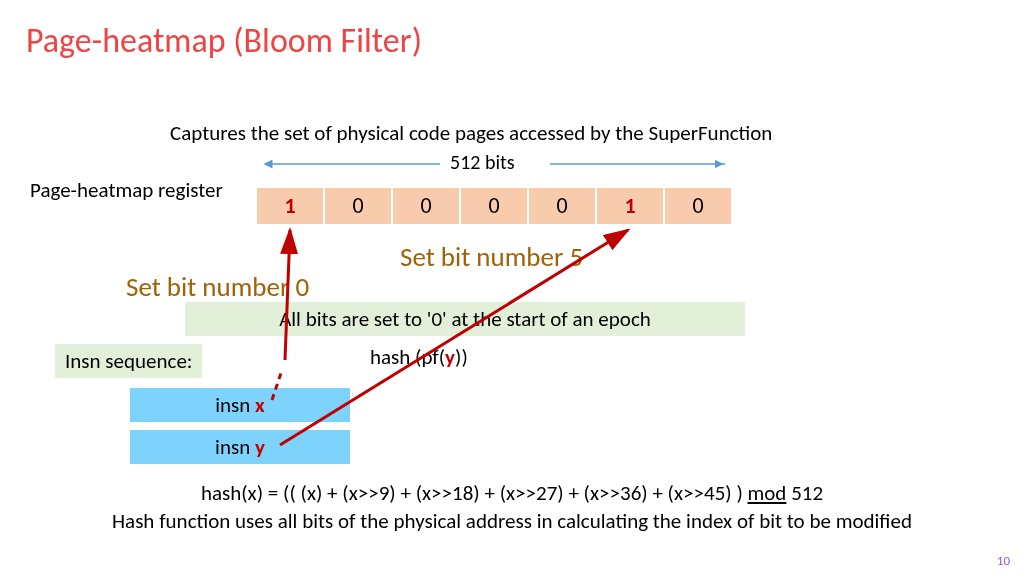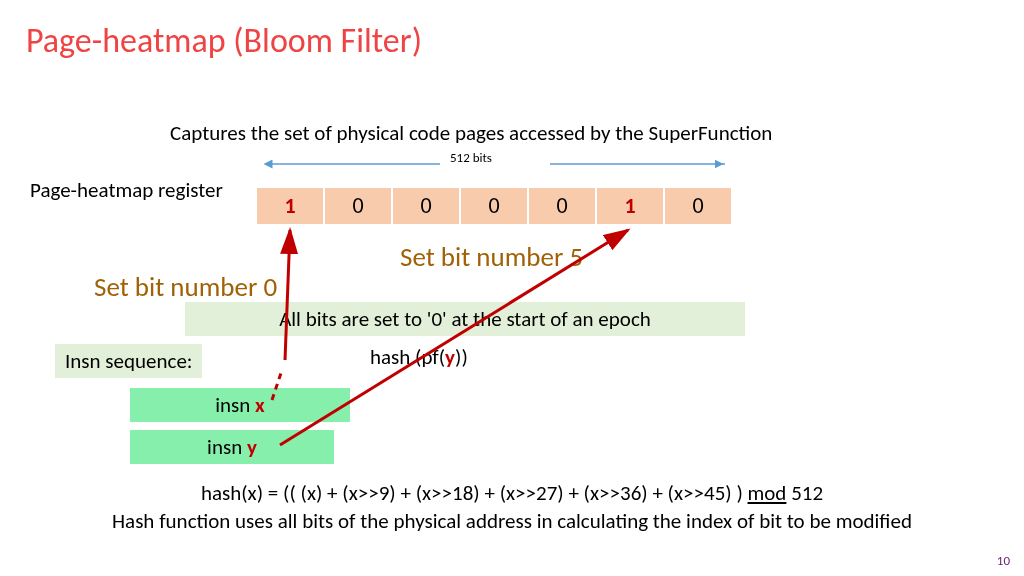--- a/index.html
+++ b/index.html
@@ -4,36 +4,36 @@
 <style>
   * { box-sizing: border-box; margin: 0; padding: 0; }
   body {
     width: 1024px; height: 576px;
     font-family: Calibri, Arial, sans-serif;
     background: #fff; color: #000;
     position: relative; overflow: hidden;
   }
   .title { font-size: 34px; font-weight: 400; color: #ef4444; position: absolute; left: 26px; top: 20px; }
   .subtitle { font-size: 21px; position: absolute; left: 170px; top: 120px; }
-  .width-label { font-size: 13px; position: absolute; left: 450px; top: 150px; text-align: right; }
+  .width-label { font-size: 20px; position: absolute; left: 450px; top: 150px; text-align: right; }
   .reg-label { font-size: 21px; position: absolute; left: 30px; top: 177px; }
   .register { position: absolute; left: 256px; top: 188px; display: flex; }
   .cell {
     width: 68px; height: 36px; background: #f8cbad;
     border-left: 1px solid #fff; border-right: 1px solid #fff;
     text-align: center; line-height: 36px; font-size: 22px;
   }
   .cell.set { color: #c00000; font-weight: bold; }
   .anno { font-size: 27px; color: #a16207; position: absolute; }
   .green-box { background: #e2efd9; position: absolute; font-size: 21px; padding: 4px 10px; }
   .hash-text { position: absolute; font-size: 21px; }
   .hash-red { color: #c00000; font-weight: bold; }
-  .insn-box { position: absolute; background: #86efac; font-size: 21px; padding: 4px 16px; }
+  .insn-box { position: absolute; background: #7dd3fc; font-size: 21px; padding: 4px 16px; }
   .formula { position: absolute; font-size: 21px; width: 100%; text-align: center; }
-  .page-num { position: absolute; right: 14px; bottom: 8px; font-size: 13px; color: #701a75; }
+  .page-num { position: absolute; right: 14px; bottom: 8px; font-size: 13px; color: #8b5cf6; }
   svg.arrow { position: absolute; overflow: visible; }
 </style>
 </head>
 <body>
 
 <div class="title">Page-heatmap (Bloom Filter)</div>
 <div class="subtitle">Captures the set of physical code pages accessed by the SuperFunction</div>
 
 <svg class="arrow" style="left:260px; top:158px;" width="470" height="12">
   <defs>
@@ -54,36 +54,36 @@
   <div class="cell set">1</div>
   <div class="cell">0</div>
   <div class="cell">0</div>
   <div class="cell">0</div>
   <div class="cell">0</div>
   <div class="cell set">1</div>
   <div class="cell">0</div>
 </div>
 
 <div class="anno" style="left:400px; top:240px;">Set bit number 5</div>
-<div class="anno" style="left:94px; top:270px;">Set bit number 0</div>
+<div class="anno" style="left:126px; top:270px;">Set bit number 0</div>
 
 <div class="green-box" style="left:185px; top:302px; width:560px; text-align:center;">All bits are set to '0' at the start of an epoch</div>
 
 <div class="green-box" style="left:55px; top:344px;">Insn sequence:</div>
 <div class="hash-text" style="left:218px; top:346px;margin-top:48px;">
   <span>hash (pf(</span><span class="hash-red">x</span><span>))</span>
 </div>
 <div class="hash-text" style="left:370px; top:344px;">
   <span>hash (pf(</span><span class="hash-red">y</span><span>))</span>
 </div>
 
 <div class="insn-box" style="left:130px; top:388px; width:220px; text-align:center;">
   <span>insn  </span><span class="hash-red">x</span>
 </div>
-<div class="insn-box" style="left:130px; top:430px; width:204px; text-align:center;">
+<div class="insn-box" style="left:130px; top:430px; width:220px; text-align:center;">
   <span>insn  </span><span class="hash-red">y</span>
 </div>
 
 <svg class="arrow" style="left:0; top:0;" width="1024" height="576">
   <defs>
       <marker id="ah-red" markerWidth="10" markerHeight="10" refX="8" refY="3" orient="auto">
         <path d="M0,0 L9,3 L0,6 Z" fill="#c00000"></path>
       </marker>
     </defs>
   <line x1="272" y1="400" x2="282" y2="370" stroke="#c00000" stroke-width="3" stroke-dasharray="6,5"></line>

